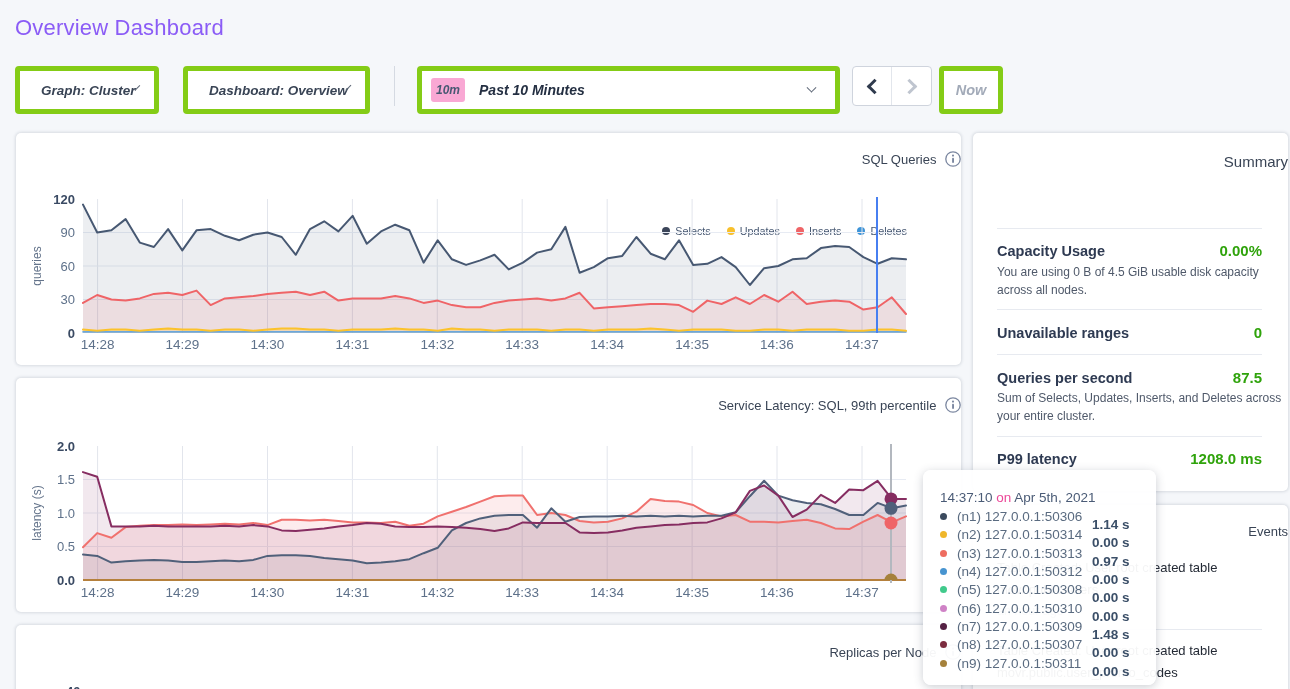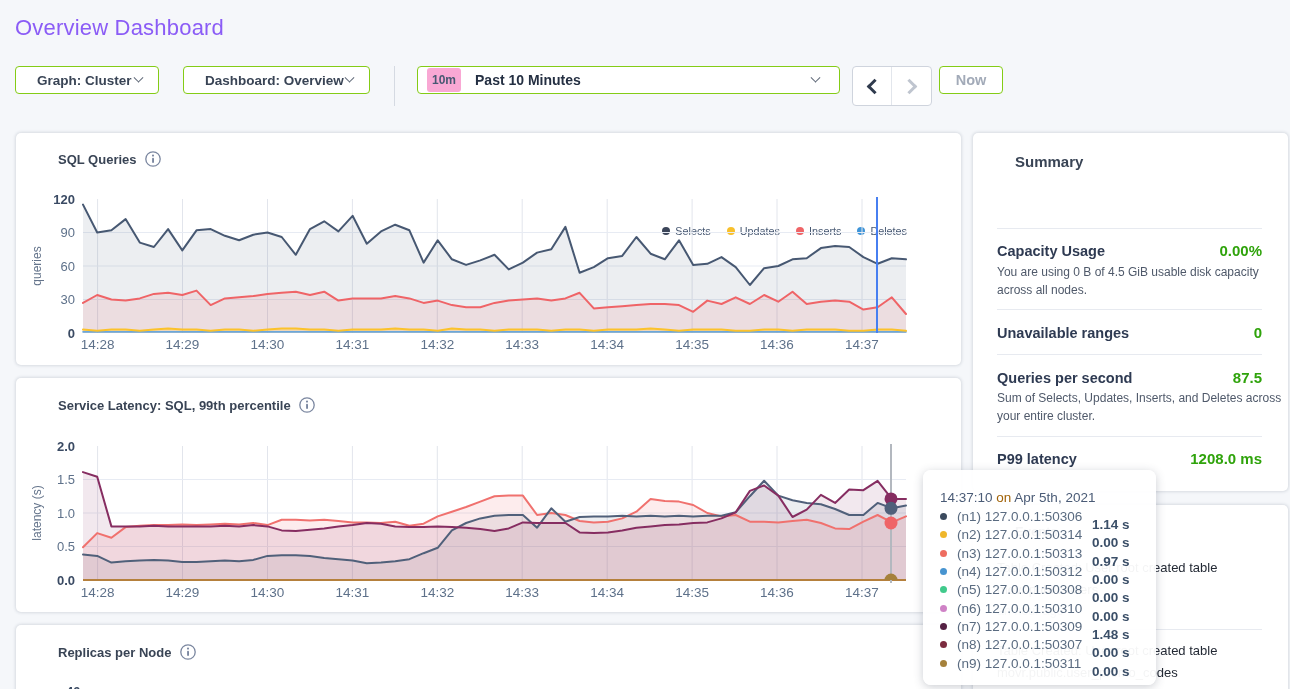--- a/index.html
+++ b/index.html
@@ -1,40 +1,40 @@
 <!DOCTYPE html>
 <html><head><meta charset="utf-8"><style>
 * { margin:0; padding:0; box-sizing:border-box; }
 html,body { width:1290px; height:689px; overflow:hidden; background:#f5f7fa;
   font-family:"Liberation Sans", sans-serif; position:relative; }
 .abs { position:absolute; }
 h1.pagetitle { left:15px; top:15px; font-size:22px; font-weight:400; color:#8b5cf6; letter-spacing:0.2px; }
-.btn { background:#fff; border:1px solid #84cc16; border-radius:4px; height:28px;
-  display:flex; align-items:center; color:#394455; font-weight:700; font-size:13.5px; white-space:nowrap; }
+.btn { background:#fff; border:5px solid #84cc16; border-radius:4px; height:48px;
+  display:flex; align-items:center; color:#394455; font-weight:700; font-size:13.5px; white-space:nowrap;font-style:italic; }
 .chev { display:inline-block; width:7px; height:7px; border-right:1.8px solid #5c6675; border-bottom:1.8px solid #5c6675; transform:rotate(45deg) translate(-2px,-2px); margin-left:auto; margin-right:16px; }
 .divider { width:1px; height:40px; background:#d5dae2; }
 .badge10m { background:#f9a8d4; border-radius:3px; font-size:12px; font-weight:700; color:#475872; padding:5px 5px; margin-right:14px; }
 .panel { position:absolute; background:#fff; border-radius:5px; box-shadow:0 0 3px 1px rgba(65,78,101,0.16); }
-.ctitle { position:absolute; width:100%; text-align:left; font-size:13px; font-weight:700; color:#394455; line-height:17px;padding-left:42px; }
+.ctitle { position:absolute; width:100%; text-align:right; font-size:13px; font-weight:400; color:#394455; line-height:17px;padding-left:42px; }
 .legend { position:absolute; right:54px; top:44px; display:flex; gap:16px;margin-top:48px; }
 .li { font-size:10.8px; color:#475872; display:flex; align-items:center; }
 .ld { width:8px; height:8px; border-radius:50%; display:inline-block; margin-right:5px; }
 .info { display:inline-block; vertical-align:-3px; margin-left:5px; }
 .srow { position:absolute; left:24px; right:26px; display:flex; justify-content:space-between; align-items:baseline; }
 .slabel { font-size:14.5px; font-weight:700; color:#2e3a52; }
 .sval { font-size:15px; font-weight:700; color:#2fa30b; }
 .slink { font-size:14.5px; font-weight:700; color:#2b5dea; }
 .scap { position:absolute; left:24px; width:296px; font-size:12px; color:#4f596a; line-height:17.5px; white-space:nowrap; }
 .sdiv { position:absolute; left:24px; right:26px; height:1px; background:#e7eaf0; }
 .etext { font-size:13px; color:#242a35; line-height:21.5px; }
 .etime { font-size:12.5px; color:#8b94a1; }
 .tooltip { position:absolute; left:923px; top:470px; width:233px; height:215px;
   background:rgba(255,255,255,0.95); border-radius:8px; box-shadow:0 2px 10px rgba(50,60,80,0.25); padding:19.5px 0 0 17px; }
 .ttitle { font-size:13.5px; color:#4a5b76; margin-bottom:2px; line-height:16px; }
-.ton { color:#a16207; }
+.ton { color:#ec4899; }
 .trow { display:flex; align-items:center; height:18.3px; font-size:13.5px; color:#5a6b80; white-space:nowrap; }
 .tdot { width:7px; height:7px; border-radius:50%; display:inline-block; margin-right:10px; flex:none; }
 .taddr { width:131px; }
 .tval { font-weight:700; color:#3b4f68; margin-left:4px;margin-top:16px; }
 .tunit { font-weight:700; }
 </style></head>
 <body>
 <h1 class="abs pagetitle">Overview Dashboard</h1>
 
 <div class="abs btn" style="left:15px; top:66px; width:144px; padding-left:21px;">Graph: Cluster<span class="chev"></span></div>

